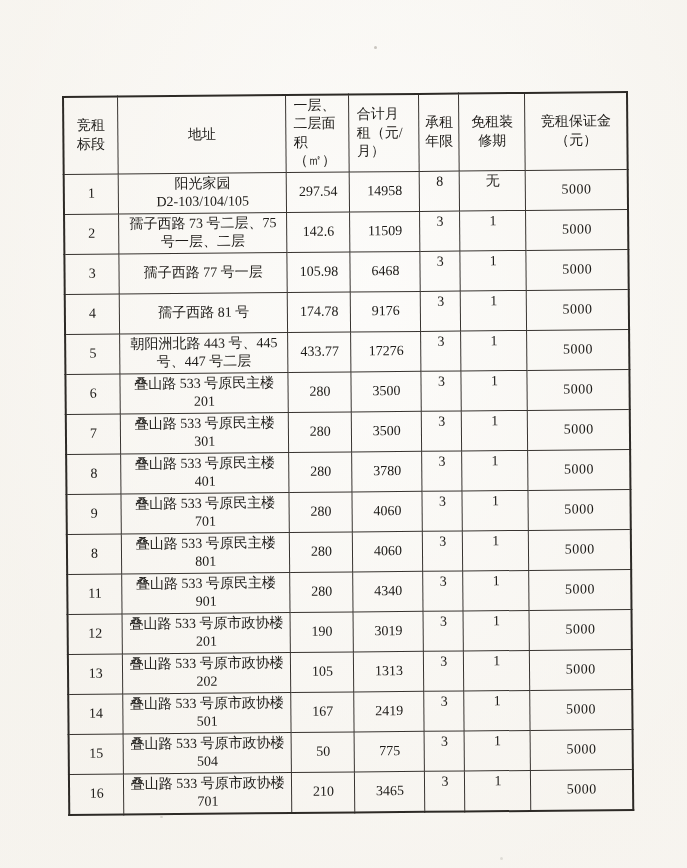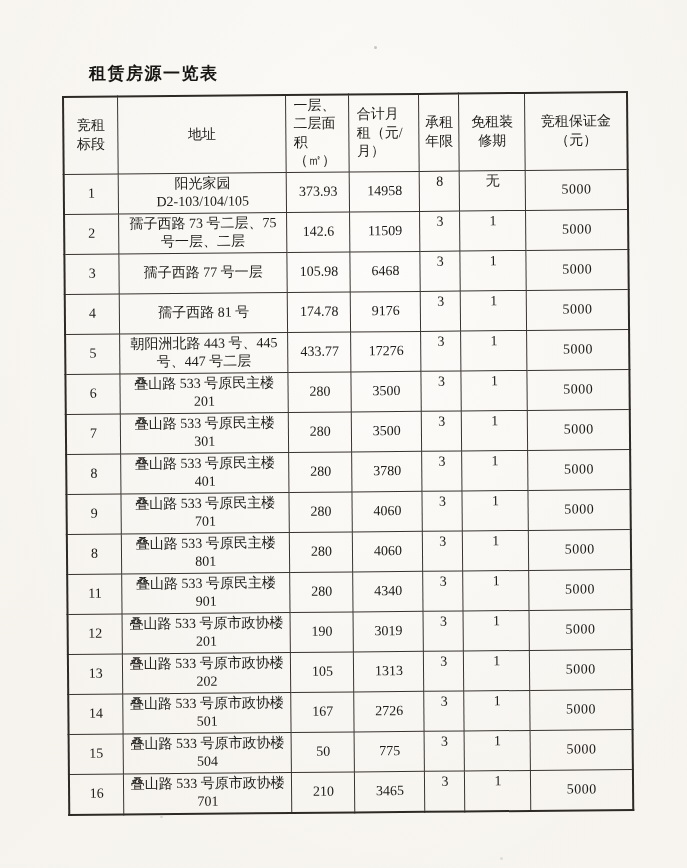--- a/index.html
+++ b/index.html
@@ -71,21 +71,20 @@
     background: #8d887f;
   }
   .s1 { left: 374px; top: 46px;  width: 3px; height: 3px; opacity: 0.45; }
   .s2 { left: 160px; top: 816px; width: 3px; height: 2px; opacity: 0.30; }
   .s3 { left: 500px; top: 857px; width: 3px; height: 3px; opacity: 0.22; }
 </style>
 </head>
 <body>
 
 <div class="page">
-  <h1 class="title">租赁房源一览表</h1>
 
   <div class="table-wrap">
     <table>
       <colgroup>
         <col style="width: 9.7%">
         <col style="width: 29.8%">
         <col style="width: 11.2%">
         <col style="width: 12.4%">
         <col style="width: 7.1%">
         <col style="width: 11.7%">
@@ -108,21 +107,21 @@
 修期</th>
           <th class="col-deposit">竞租保证金
 （元）</th>
         </tr>
       </thead>
       <tbody>
           <tr>
             <td class="col-no">1</td>
             <td class="col-addr">阳光家园
 D2-103/104/105</td>
-            <td class="col-area">373.93</td>
+            <td class="col-area">297.54</td>
             <td class="col-rent">14958</td>
             <td class="col-years">8</td>
             <td class="col-free">无</td>
             <td class="col-deposit">5000</td>
           </tr>
           <tr>
             <td class="col-no">2</td>
             <td class="col-addr">孺子西路 73 号二层、75
 号一层、二层</td>
             <td class="col-area">142.6</td>
@@ -237,21 +236,21 @@
             <td class="col-rent">1313</td>
             <td class="col-years">3</td>
             <td class="col-free">1</td>
             <td class="col-deposit">5000</td>
           </tr>
           <tr>
             <td class="col-no">14</td>
             <td class="col-addr">叠山路 533 号原市政协楼
 501</td>
             <td class="col-area">167</td>
-            <td class="col-rent">2726</td>
+            <td class="col-rent">2419</td>
             <td class="col-years">3</td>
             <td class="col-free">1</td>
             <td class="col-deposit">5000</td>
           </tr>
           <tr>
             <td class="col-no">15</td>
             <td class="col-addr">叠山路 533 号原市政协楼
 504</td>
             <td class="col-area">50</td>
             <td class="col-rent">775</td>

